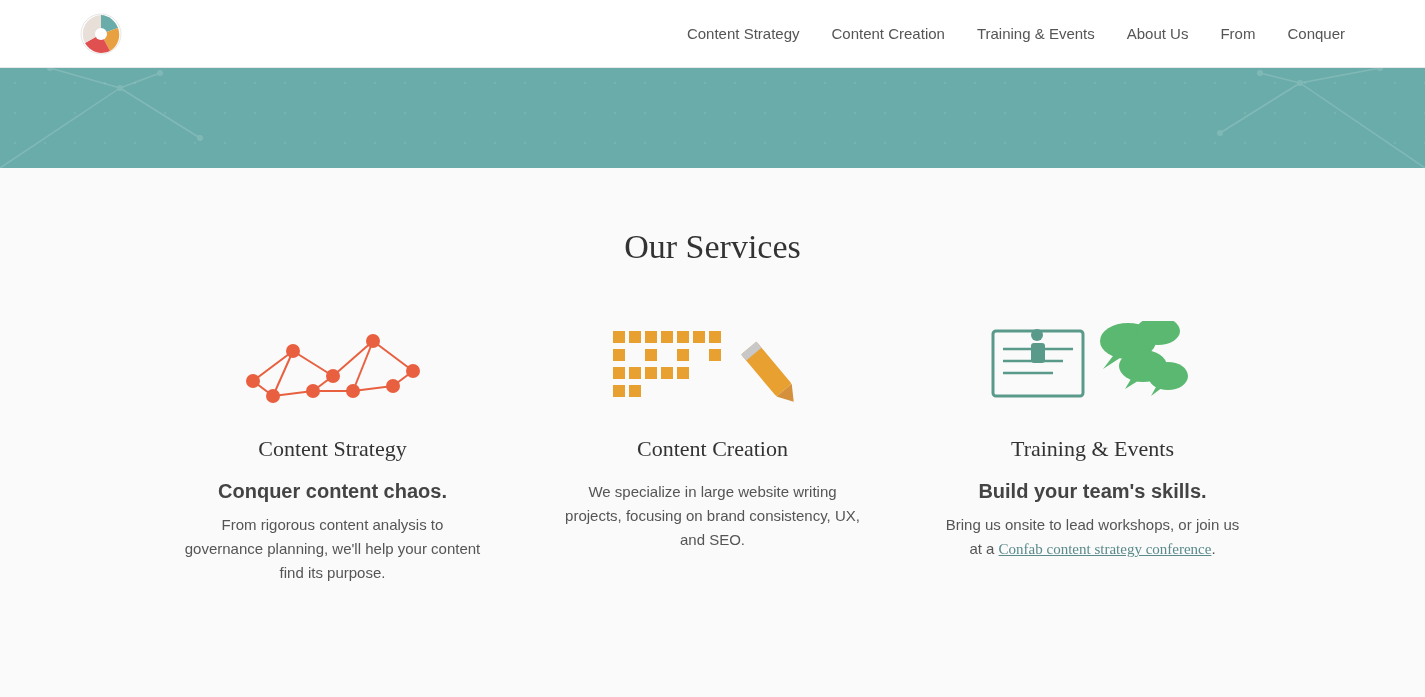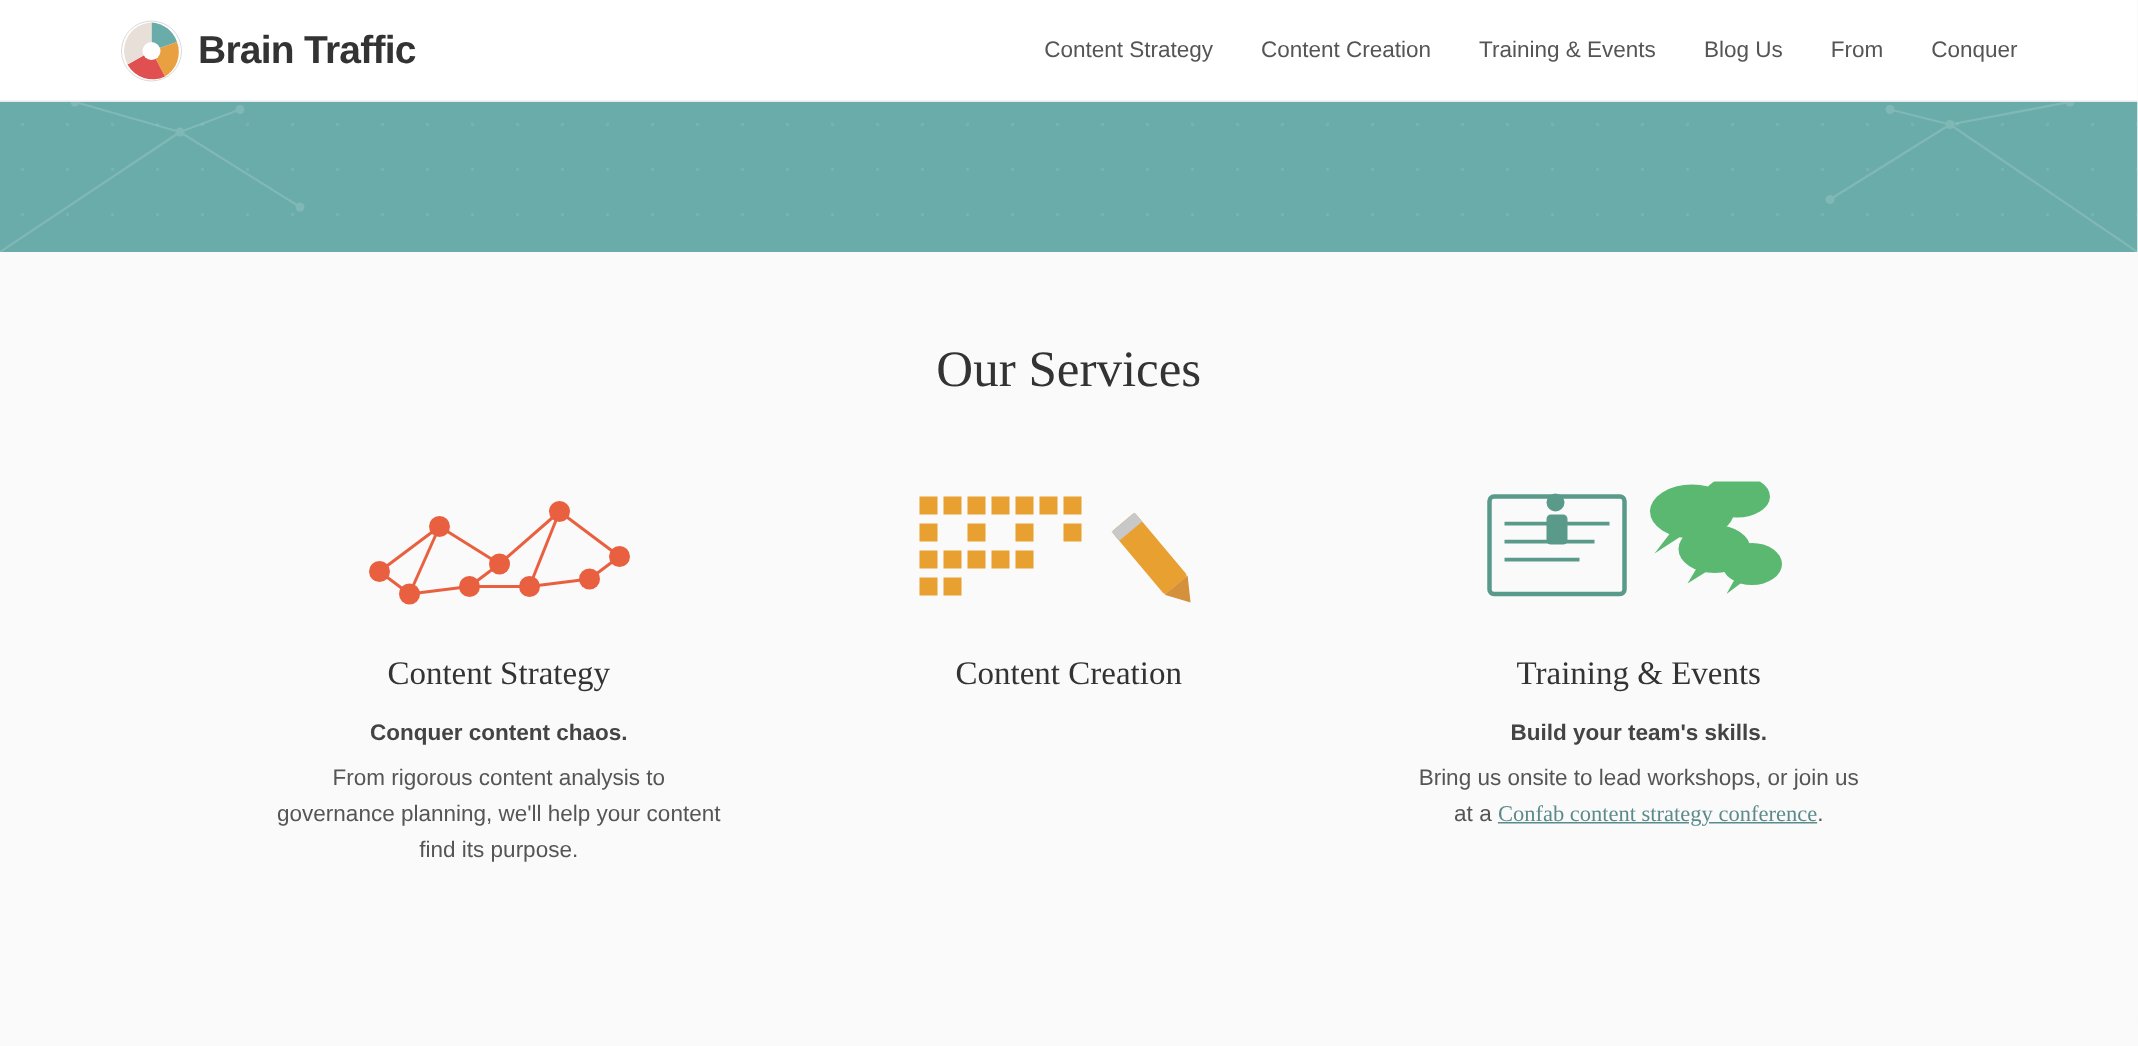--- a/index.html
+++ b/index.html
@@ -104,21 +104,21 @@
       margin-bottom: 20px;
     }
     .service-name {
       font-size: 22px;
       font-weight: 400;
       color: #333;
       margin-bottom: 18px;
       font-family: 'Georgia', serif;
     }
     .service-tagline {
-      font-size: 15px;
+      font-size: 20px;
       font-weight: 700;
       color: #444;
       margin-bottom: 10px;
       font-family: 'Arial', sans-serif;
     }
     .service-desc {
       font-size: 15px;
       color: #555;
       line-height: 1.6;
       font-family: 'Arial', sans-serif;
@@ -157,27 +157,26 @@
 
       <path d="M21 2 A19 19 0 0 1 38 15 L21 21 Z" fill="#6aacaa"></path>
 
       <path d="M38 15 A19 19 0 0 1 30 38 L21 21 Z" fill="#e8a040"></path>
 
       <path d="M30 38 A19 19 0 0 1 5 30 L21 21 Z" fill="#e05050"></path>
 
       <path d="M5 30 A19 19 0 0 1 21 2 L21 21 Z" fill="#e8e0d8"></path>
       <circle cx="21" cy="21" r="6" fill="#fff"></circle>
     </svg>
-    <span class="logo-text">Brain Traffic</span>
   </a>
   <nav>
     <a href="#">Content Strategy</a>
     <a href="#">Content Creation</a>
     <a href="#">Training &amp; Events</a>
-    <a href="#">Blog Us</a>
+    <a href="#">About Us</a>
     <a href="#">From</a>
     <a href="#">Conquer</a>
   </nav>
 </header>
 
 <div class="hero-banner">
   <svg class="hero-lines" viewBox="0 0 1425 100" preserveAspectRatio="none" xmlns="http://www.w3.org/2000/svg">
 
     <line x1="0" y1="100" x2="120" y2="20" stroke="white" stroke-width="1.5"></line>
     <line x1="120" y1="20" x2="200" y2="70" stroke="white" stroke-width="1.5"></line>
@@ -267,20 +266,21 @@
             <rect x="26" y="64" width="12" height="12" fill="#e8a030"></rect>
 
             <g transform="rotate(-40, 165, 50)">
               <rect x="155" y="20" width="20" height="55" rx="2" fill="#e8a030"></rect>
               <polygon points="155,75 175,75 165,90" fill="#d4903a"></polygon>
               <rect x="155" y="20" width="20" height="8" fill="#c8c8c8"></rect>
             </g>
           </svg>
         </div>
         <h3 class="service-name">Content Creation</h3>
+        <p class="service-desc">We specialize in large website writing projects, focusing on brand consistency, UX, and SEO.</p>
       </div>
 
       <div class="service-card">
         <div class="service-icon">
 
           <svg width="220" height="90" viewBox="0 0 220 90" xmlns="http://www.w3.org/2000/svg">
 
             <rect x="10" y="10" width="90" height="65" rx="3" fill="none" stroke="#5a9a8a" stroke-width="3"></rect>
 
             <line x1="20" y1="28" x2="90" y2="28" stroke="#5a9a8a" stroke-width="2.5"></line>

